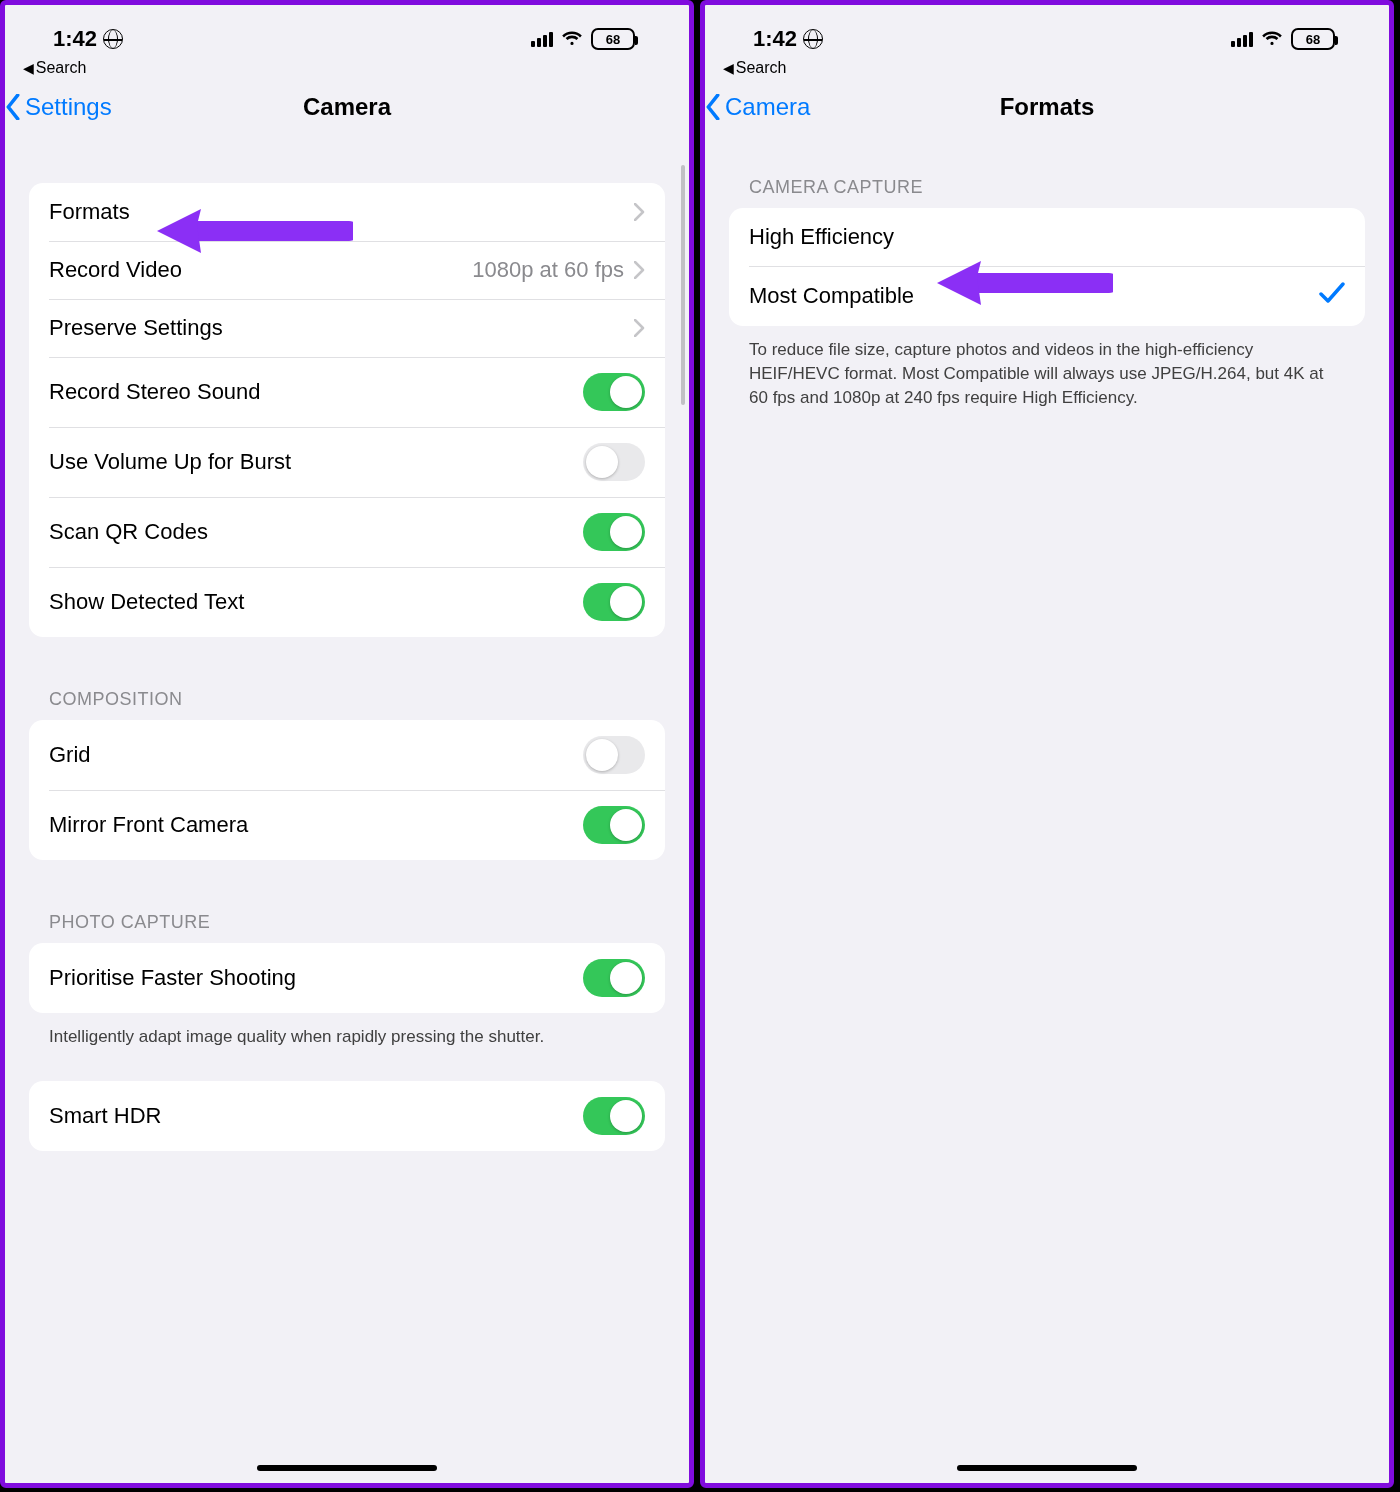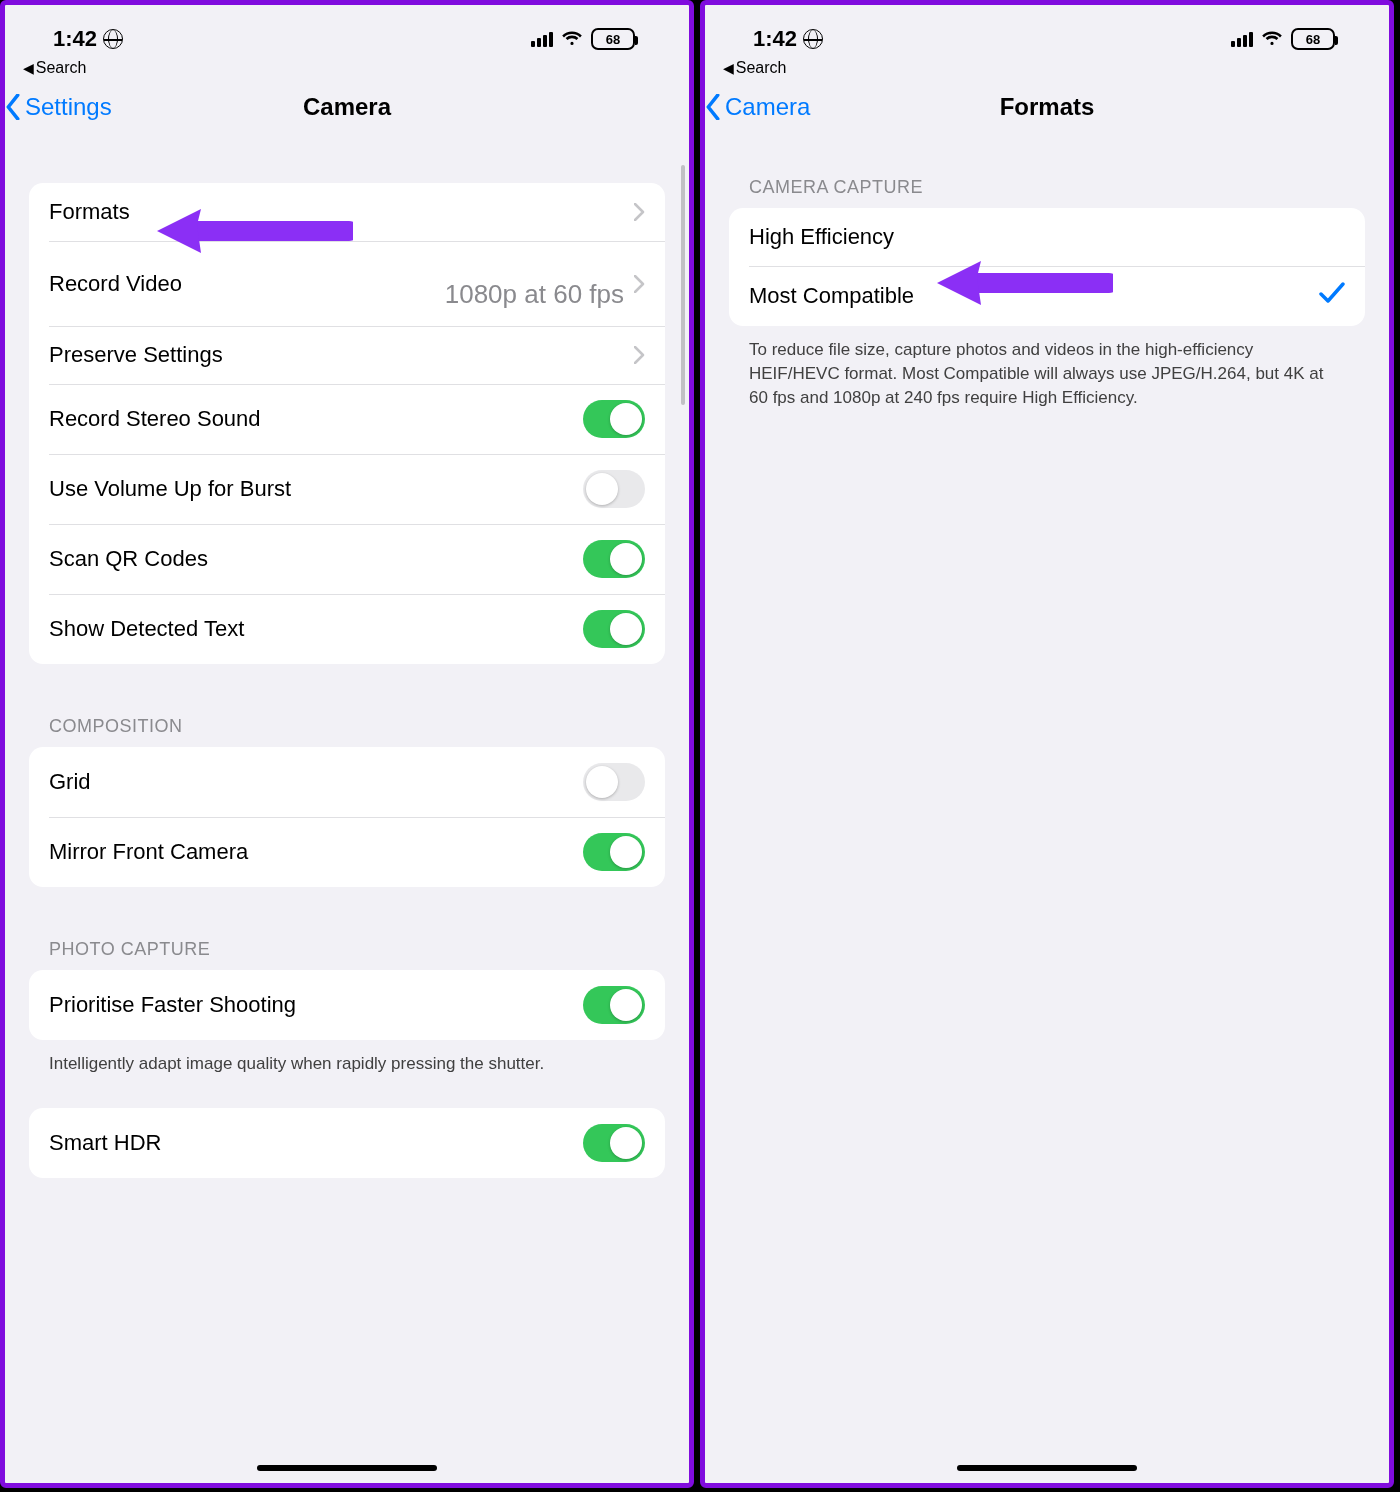--- a/index.html
+++ b/index.html
@@ -128,23 +128,22 @@
   .row + .row::before {
     content:"";
     position:absolute;
     top:0; left:20px; right:0;
     height:1px;
     background:#e0e0e3;
   }
   .row .label { flex:1; }
   .row .detail {
     color:#8a8a8e;
-    font-size: 26px;
+    font-size: 22px;
     margin-right: 10px;
-    margin-top: 22px;
   }
   .chevron {
     color:#c5c5c8;
   }
   .chevron svg{ width:11px; height:18px; display:block; }
   .toggle {
     width:62px; height:38px; border-radius:19px;
     background:#e9e9eb;
     position:relative;
     transition:none;

